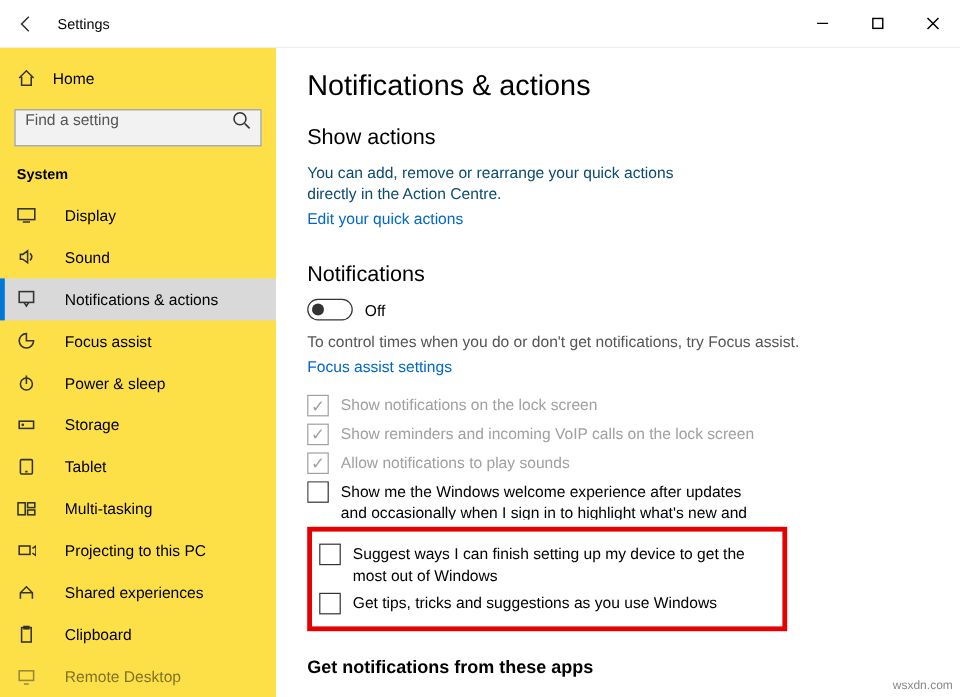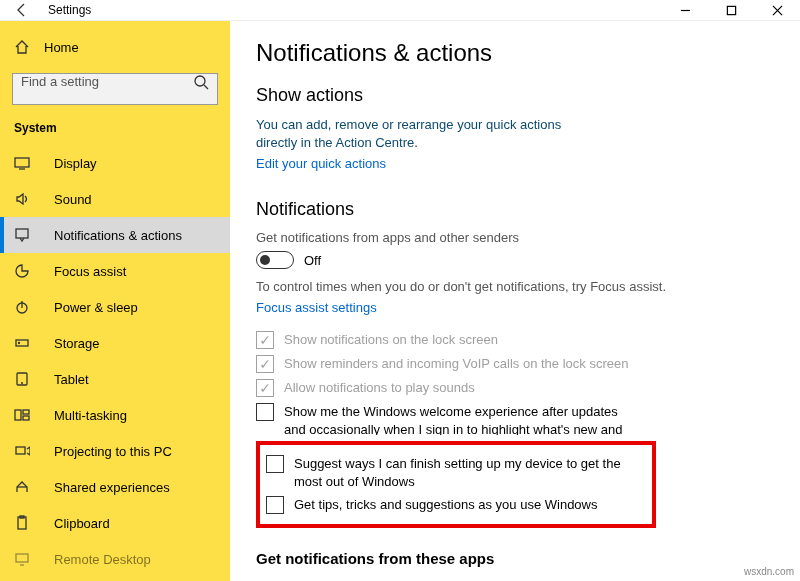--- a/index.html
+++ b/index.html
@@ -1,18 +1,18 @@
 <!DOCTYPE html>
 <html><head>
 <meta charset="utf-8">
 <style>
   * { box-sizing: border-box; font-family: "Segoe UI", Arial, sans-serif; }
   body { margin: 0; background: #fff; color: #000; font-size: 13px; overflow: hidden; }
   .window { width: 800px; height: 581px; display: flex; flex-direction: column; background: #fff; position: relative; }
-  .titlebar { height: 21px; display: flex; align-items: center; border-bottom: 1px solid #eee; }
+  .titlebar { height: 40px; display: flex; align-items: center; border-bottom: 1px solid #eee; }
   .titlebar .back { width: 44px; display:flex; align-items:center; justify-content:center; }
   .titlebar .title { flex: 0 0 auto; padding-left: 4px; font-size: 12px; }
   .winctrls { margin-left: auto; display: flex; }
   .winctrls div { width: 46px; height: 32px; display:flex; align-items:center; justify-content:center; }
   .body { flex:1; display:flex; overflow:hidden; }
   .sidebar { width: 230px; background: #fde047; display:flex; flex-direction:column; padding-top: 6px; overflow-y:auto; }
   .home { display:flex; align-items:center; height: 40px; padding: 0 14px; gap: 14px; font-size: 13px; }
   .search { margin: 6px 12px 8px 12px; height: 32px; border:1px solid #999; background:#fff0; display:flex; align-items:flex-start; padding:0 8px; justify-content:space-between; font-size:13px; color:#555; background:#f2f2f2; }
   .section-label { padding: 8px 14px 10px 14px; font-size:12px; font-weight:600; }
   .nav-item { display:flex; align-items:center; height: 36px; padding: 0 14px; gap: 24px; font-size:13px; cursor:pointer; position:relative; }
@@ -200,21 +200,20 @@
     </div>
 
     <div class="content">
       <h1>Notifications &amp; actions</h1>
 
       <h2>Show actions</h2>
       <div class="desc">You can add, remove or rearrange your quick actions directly in the Action Centre.</div>
       <span class="link">Edit your quick actions</span>
 
       <h2 style="margin-top:28px">Notifications</h2>
-      <div class="sub">Get notifications from apps and other senders</div>
       <div class="toggle-row">
         <div class="toggle">
             <div class="knob"></div>
           </div>
         <span>Off</span>
       </div>
       <div class="sub">To control times when you do or don't get notifications, try Focus assist.</div>
       <span class="link" style="margin-top:0">Focus assist settings</span>
 
       <div style="height:10px"></div>

